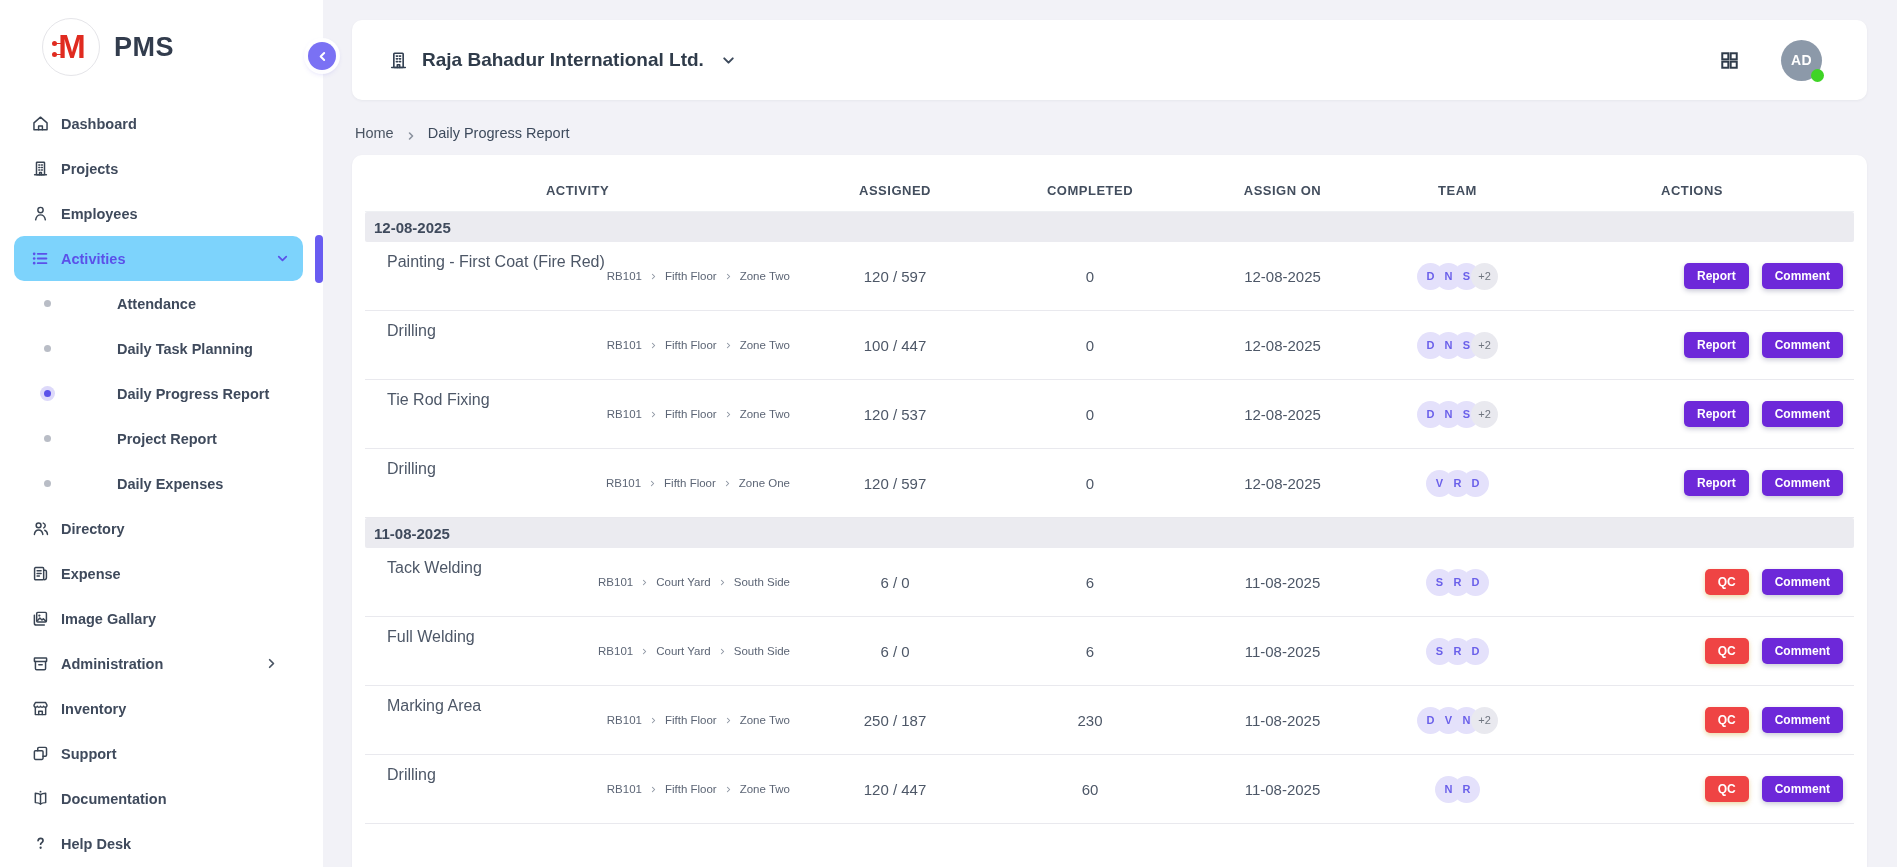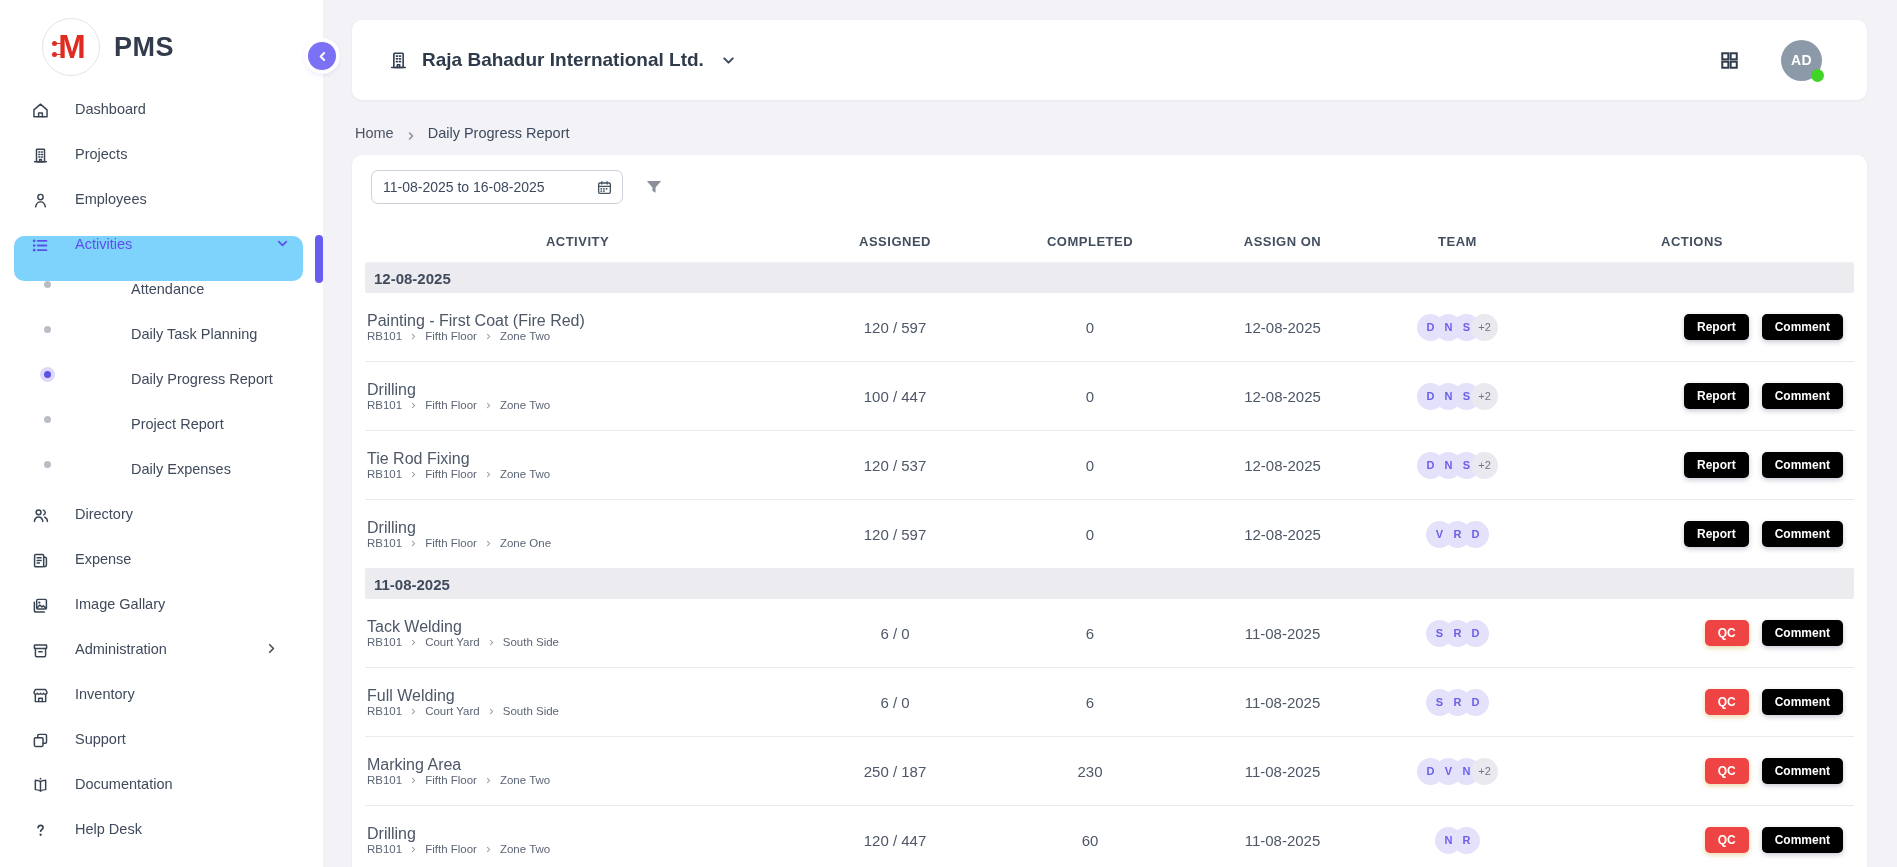--- a/index.html
+++ b/index.html
@@ -10,22 +10,22 @@
   .sidebar { position:fixed; left:0; top:0; width:323px; height:867px; background:#fff; z-index:5; }
   .logo-row { height:94px; display:flex; align-items:center; padding-left:42px; gap:14px; }
   .logo-circle { width:58px; height:58px; border-radius:50%; border:1px solid #e5e5e9;
     display:flex; align-items:center; justify-content:center; position:relative; background:#fff; }
   .logo-m { font-size:33px; font-weight:800; color:#e02b20; letter-spacing:-2px; }
   .c-dot { position:absolute; width:5px; height:5px; border-radius:50%; background:#e02b20; }
   .c-dot::after { content:''; position:absolute; left:4px; top:1.6px; width:8px; height:1.6px; background:#e02b20; }
   .c-dot.d1 { left:9px; top:22px; } .c-dot.d2 { left:9px; top:33px; }
   .logo-text { font-size:27px; font-weight:800; color:#323c4d; letter-spacing:.5px;text-align:center; }
   .menu { padding-top:7px; }
-  .side-item { height:45px; display:flex; padding-left:31px; gap:25px;
-    font-size:14.5px; cursor:pointer; color:#3f4a5c; }
+  .side-item { height:45px; display:flex; align-items:center; padding-left:31px; gap:11px;
+    font-size:14.5px; cursor:pointer; color:#3f4a5c;font-weight:bold; }
   .side-item .s-icon { width:19px; height:19px; flex:0 0 19px; display:flex; color:#39445-3; color:#394453; }
   .side-item .s-icon svg { width:100%; height:100%; }
   .side-item.active { margin:0 20px 0 14px; padding-left:17px; background:#7dd3fc;
     border-radius:10px; color:#5b51e9; }
   .side-item.active .s-icon { color:#5b51e9; }
   .trail { margin-left:auto; margin-right:44px; width:15px; height:15px; color:#4a5564; }
   .trail svg { width:100%; height:100%; }
   .side-item.active .trail { margin-right:13px; color:#5b51e9; }
   .side-item.sub { padding-left:44px; }
   .side-item.sub .dot { width:7px; height:7px; border-radius:50%; background:#b9bdc6; flex:0 0 7px; }
@@ -76,38 +76,38 @@
   .funnel { width:20px; height:20px; color:#8a8f98; cursor:pointer; }
   .funnel svg { width:100%; height:100%; }
 
   .table { width:100%; }
   .grid-cols { display:grid; grid-template-columns:425px 210px 180px 205px 145px 1fr; }
   .thead { height:42px; align-items:center; border-bottom:1px solid #eef0f3; }
   .th { text-align:center; font-size:13px; font-weight:700; color:#434e5e; letter-spacing:.5px; }
   .group-row { height:30px; background:#ebebf0; display:flex; align-items:center;
     padding-left:9px; font-size:15px; font-weight:700; color:#3f4a5c; border-radius:2px; }
   .data-row { height:69px; align-items:center; border-bottom:1px solid #e9e9ee; }
-  .cell-activity { height:100%; display:flex; flex-direction:column; justify-content:center;
-    padding:11px 0 11px 2px; }
+  .cell-activity { height:100%; display:flex; flex-direction:row; justify-content:space-between;
+    padding:11px 0 11px 2px;margin-left:20px; }
   .act-title { font-size:16px; color:#4d5767; }
   .act-path { font-size:11.5px; color:#5c6575; display:flex; align-items:center; gap:7px; }
   .act-path .p-sep { width:9px; height:9px; color:#8d95a2; display:flex; }
   .act-path .p-sep svg { width:100%; height:100%; }
   .cell-center { text-align:center; font-size:15px; color:#4d5767; }
   .cell-team { display:flex; justify-content:center; }
   .t-av { width:27px; height:27px; border-radius:50%; background:#e4e1fb; color:#6b60ea;
     font-size:11px; font-weight:700; display:flex; align-items:center; justify-content:center;
     margin-left:-9px; }
   .t-av:first-child { margin-left:0; }
   .t-av.extra { background:#e9e9ef; color:#6f757f; font-weight:400; }
   .cell-actions { display:flex; justify-content:flex-end; gap:13px; padding-right:11px; }
   .btn { height:26px; border:none; border-radius:5px; color:#fff; font-size:12px; font-weight:700;
     padding:0 13px; cursor:pointer; font-family:"Liberation Sans", sans-serif;
     box-shadow:0 2px 5px rgba(40,40,90,.25); }
-  .btn-purple { background:#000000; }
+  .btn-purple { background:#6d28d9; }
   .btn-qc { background:#ef4444; box-shadow:0 2px 5px rgba(200,140,0,.35); }
 </style>
 </head>
 <body>
 
 <div>
 
   <aside class="sidebar">
     <div class="logo-row">
       <div class="logo-circle">
@@ -311,37 +311,20 @@
       <span class="bc-home">Home</span>
       <span class="bc-sep">
         <svg viewBox="0 0 18 18" fill="none" stroke="currentColor" stroke-width="2.4" stroke-linecap="round" stroke-linejoin="round">
             <path d="M6.8 4.5 11.3 9l-4.5 4.5"></path>
           </svg>
       </span>
       <span class="bc-cur">Daily Progress Report</span>
     </div>
 
     <section class="content card">
-      <div class="filter-row">
-        <div class="date-input">
-          <span>11-08-2025 to 16-08-2025</span>
-          <span class="cal">
-            <svg viewBox="0 0 18 18" fill="none" stroke="currentColor" stroke-width="1.4" stroke-linecap="round" stroke-linejoin="round">
-                <rect x="2.8" y="4.2" width="12.4" height="11" rx="1.4"></rect>
-                <path d="M2.8 7.8h12.4M6.2 2.8v2.6M11.8 2.8v2.6"></path>
-                <path d="M5.6 10.4h.01M8.4 10.4h.01M11.2 10.4h.01M5.6 12.8h.01M8.4 12.8h.01" stroke-width="2"></path>
-              </svg>
-          </span>
-        </div>
-        <span class="funnel">
-          <svg viewBox="0 0 18 18">
-              <path d="M2.6 3.6h12.8l-5 5.8v4.8l-2.8-1.7V9.4z" fill="currentColor"></path>
-            </svg>
-        </span>
-      </div>
 
       <div class="table">
         <div class="thead grid-cols">
             <div class="th">ACTIVITY</div>
             <div class="th">ASSIGNED</div>
             <div class="th">COMPLETED</div>
             <div class="th">ASSIGN ON</div>
             <div class="th">TEAM</div>
             <div class="th">ACTIONS</div>
           </div>

